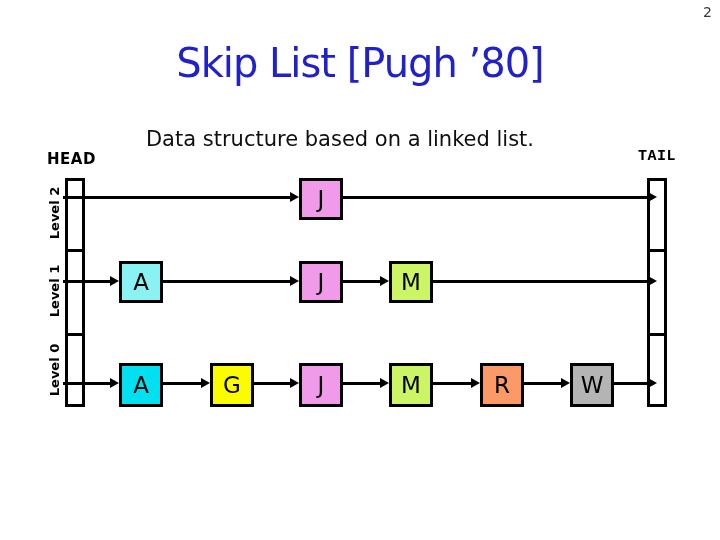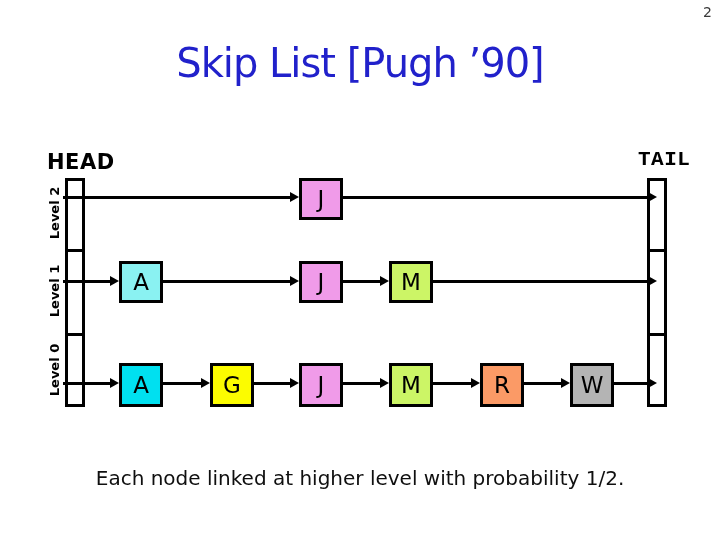--- a/index.html
+++ b/index.html
@@ -17,21 +17,21 @@
   }
   .subtitle {
     position:absolute; top:127px; left:0; width:680px; text-align:center;
     font-size:21px; color:#0f0f0f; white-space:nowrap;
   }
   .caption {
     position:absolute; top:466px; left:0; width:720px; text-align:center;
     font-size:20px; color:#0f0f0f; white-space:nowrap;
   }
   .end-label {
-    position:absolute; font-size:21px; font-weight:bold; color:#000;
+    position:absolute; font-size:15px; font-weight:bold; color:#000;
     letter-spacing:0.5px; white-space:nowrap;
   }
   .diagram { position:absolute; left:0; top:0; width:720px; height:540px; }
   .rail {
     position:absolute; box-sizing:border-box; background:#ffffff;
     border:3px solid #000;
   }
   .rail-divider { position:absolute; height:3px; background:#000; }
   .level-label {
     position:absolute; font-size:13px; font-weight:bold; color:#000;
@@ -47,21 +47,22 @@
     position:absolute; box-sizing:border-box; border:3px solid #000;
     display:flex; align-items:center; justify-content:center;
     font-size:23px; color:#000;
   }
 </style>
 </head>
 <body>
 
 <div class="slide">
   <div class="page-number">2</div>
-  <div class="title">Skip List [Pugh ’90]</div>
+  <div class="title">Skip List [Pugh ’80]</div>
+  <div class="subtitle">Data structure based on a linked list.</div>
   <div class="end-label" style="left:47px; top:150px;">HEAD</div>
   <div class="end-label" style="left:638px; top:148px;font-family:Liberation Mono, monospace;">TAIL</div>
   <div class="diagram" id="diagram">
       <div class="rail" style="left: 65px; top: 178px; width: 20px; height: 229px;"></div>
       <div class="rail-divider" style="left: 65px; top: 249px; width: 20px;"></div>
       <div class="rail-divider" style="left: 65px; top: 333px; width: 20px;"></div>
       <div class="rail" style="left: 647px; top: 178px; width: 20px; height: 229px;"></div>
       <div class="rail-divider" style="left: 647px; top: 249px; width: 20px;"></div>
       <div class="rail-divider" style="left: 647px; top: 333px; width: 20px;"></div>
       <div class="level-label" style="left: 54px; top: 213px;">Level 2</div>
@@ -97,14 +98,13 @@
       <div class="arrowhead" style="left: 561px; top: 378px;"></div>
       <div class="hline" style="left: 614px; top: 382px; width: 35px;"></div>
       <div class="arrowhead" style="left: 648px; top: 378px;"></div>
       <div class="node" style="left: 119px; top: 363px; width: 44px; height: 44px; background: rgb(0, 224, 240);">A</div>
       <div class="node" style="left: 210px; top: 363px; width: 44px; height: 44px; background: rgb(252, 252, 0);">G</div>
       <div class="node" style="left: 299px; top: 363px; width: 44px; height: 44px; background: rgb(240, 155, 233);">J</div>
       <div class="node" style="left: 389px; top: 363px; width: 44px; height: 44px; background: rgb(204, 245, 102);">M</div>
       <div class="node" style="left: 480px; top: 363px; width: 44px; height: 44px; background: rgb(251, 154, 102);">R</div>
       <div class="node" style="left: 570px; top: 363px; width: 44px; height: 44px; background: rgb(180, 180, 180);">W</div>
     </div>
-  <div class="caption">Each node linked at higher level with probability 1/2.</div>
 </div>
 
 </body></html>

